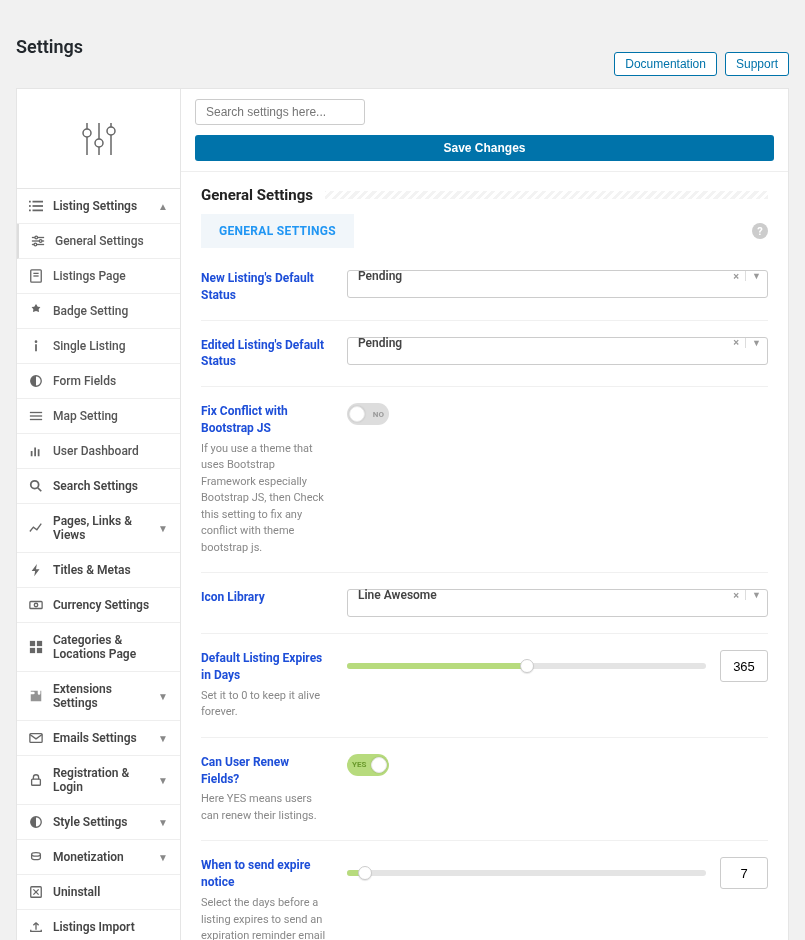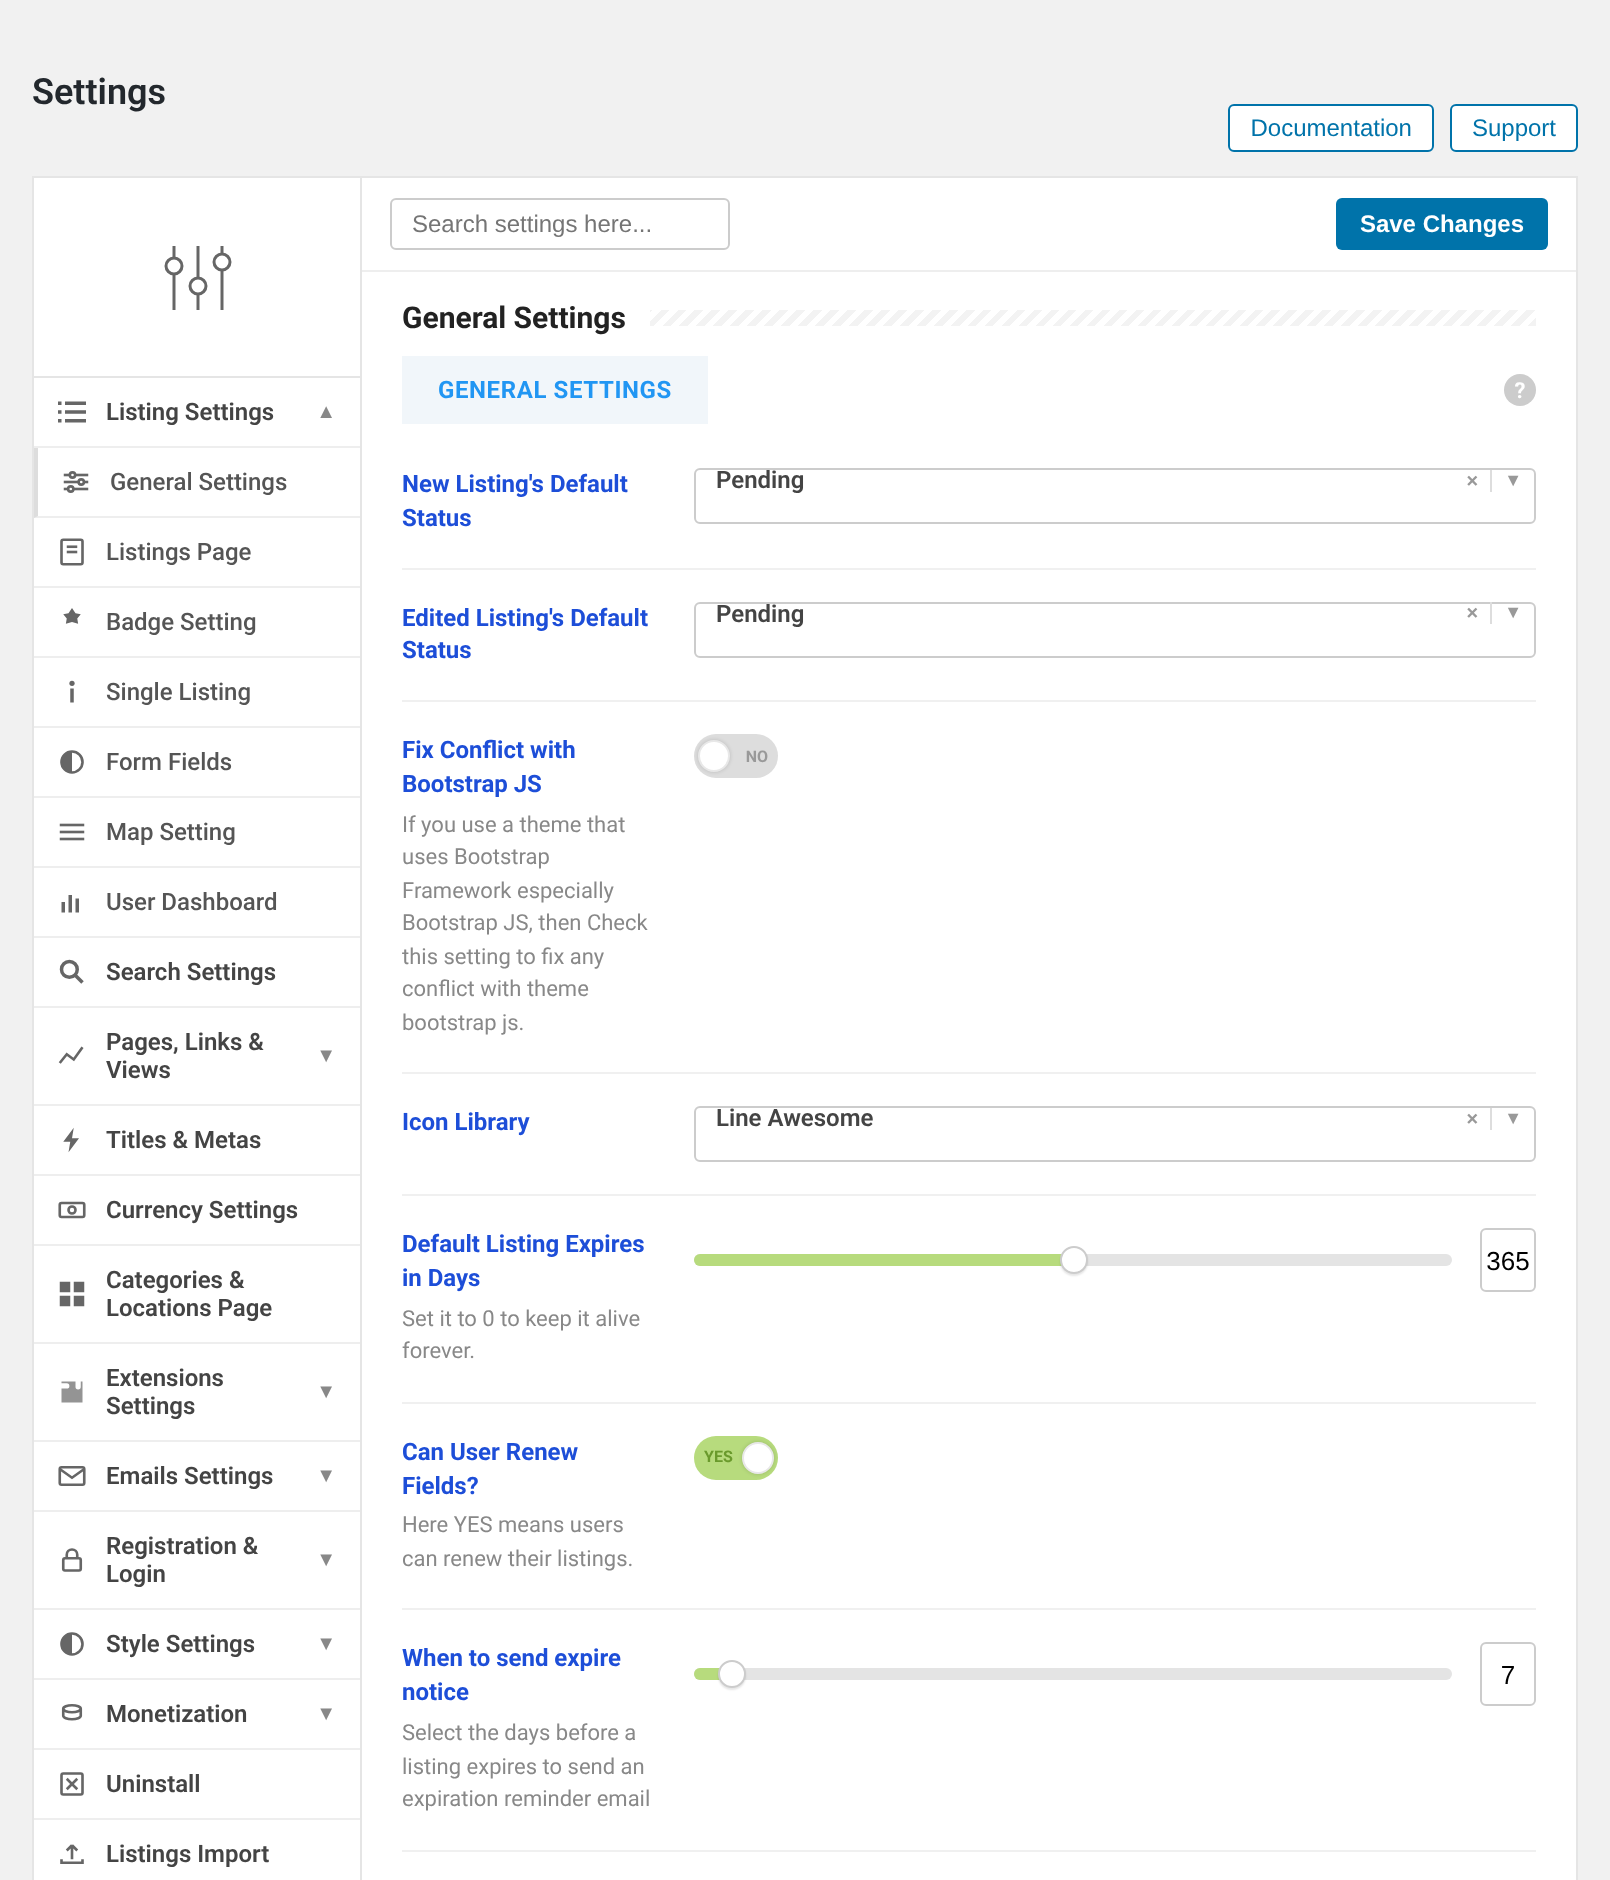--- a/index.html
+++ b/index.html
@@ -14,21 +14,21 @@
   .logo-box { display: flex; justify-content: center; align-items: center; height: 100px; border-bottom: 1px solid #e5e5e5; }
   .logo-svg { width: 40px; height: 40px; }
   .nav-item { display: flex; align-items: center; justify-content: space-between; padding: 10px 12px; border-bottom: 1px solid #eee; cursor: pointer; color: #444; font-size: 12px; font-weight: 600; }
   .nav-item-left { display: flex; align-items: center; gap: 10px; }
   .nav-item .icon { width: 14px; height: 14px; display: inline-flex; align-items: center; justify-content: center; color: #666; flex-shrink: 0; }
   .nav-sub { background: #fff; }
   .nav-sub .nav-item { font-weight: 500; padding-left: 12px; color: #555; }
   .nav-sub .nav-item.active { background: #fff; border-left: 2px solid #ddd; }
   .chevron { font-size: 10px; color: #888; }
   .main { flex: 1; background: #fff; border: 1px solid #e5e5e5; border-left: none; }
-  .toolbar { display: flex; justify-content: space-between; padding: 10px 14px; border-bottom: 1px solid #eee; gap: 10px; }
+  .toolbar { display: flex; justify-content: space-between; padding: 10px 14px; border-bottom: 1px solid #eee; gap: 10px; flex-direction: column; }
   .search-input { border: 1px solid #ccc; border-radius: 3px; padding: 5px 10px; font-size: 12px; width: 170px; }
   .btn-primary { background: #0073aa; color: #fff; border: none; padding: 6px 12px; border-radius: 3px; font-size: 12px; font-weight: 600; cursor: pointer; }
   .section-header { padding: 14px 20px 10px; display: flex; align-items: center; }
   .section-title { font-size: 15px; font-weight: 700; color: #222; margin-right: 12px; }
   .section-stripe { flex: 1; height: 8px; background: repeating-linear-gradient(-45deg, #f3f3f3, #f3f3f3 3px, #fff 3px, #fff 6px); }
   .tab-row { padding: 0 20px; display: flex; align-items: center; justify-content: space-between; }
   .tab { display: inline-block; background: #f1f6fa; color: #2196f3; font-weight: 700; font-size: 12px; padding: 10px 18px; letter-spacing: .3px; }
   .help-icon { width: 16px; height: 16px; border-radius: 50%; background: #ccc; color: #fff; display: inline-flex; align-items: center; justify-content: center; font-size: 11px; font-weight: 700; }
   .settings { padding: 6px 20px 20px; }
   .row { display: flex; padding: 16px 0; border-bottom: 1px solid #f0f0f0; gap: 18px; }
@@ -45,21 +45,21 @@
   .toggle.on { background: #b7db7d; justify-content: flex-end; }
   .toggle.on::before { content: attr(data-text); position: absolute; left: 5px; font-size: 8px; font-weight: 700; color: #6a9a2c; }
   .toggle.off { justify-content: flex-start; }
   .toggle.off::after { content: attr(data-text); position: absolute; right: 5px; font-size: 8px; font-weight: 700; color: #999; }
   .toggle-knob { width: 16px; height: 16px; background: #fff; border-radius: 50%; box-shadow: 0 0 2px rgba(0,0,0,.15); border: 1px solid #e8e8e8; }
   .slider-wrap { flex: 1; display: flex; align-items: center; gap: 14px; }
   .slider { flex: 1; position: relative; height: 22px; display: flex; align-items: center; }
   .slider-track { position: absolute; left: 0; right: 0; height: 6px; border-radius: 3px; background: #e4e4e4; }
   .slider-fill { position: absolute; left: 0; height: 6px; border-radius: 3px; background: #b7db7d; }
   .slider-thumb { position: absolute; width: 14px; height: 14px; border-radius: 50%; background: #fff; border: 1px solid #ccc; box-shadow: 0 1px 1px rgba(0,0,0,.1); transform: translateX(-50%); }
-  .num-input { width: 28px; height: 32px; border: 1px solid #ccc; border-radius: 3px; text-align: center; font-size: 13px; background: #fff; }
+  .num-input { width: 48px; height: 32px; border: 1px solid #ccc; border-radius: 3px; text-align: center; font-size: 13px; background: #fff; }
   svg { display: block; }
 </style>
 </head>
 <body>
 
 <div class="page">
   <div class="header-row">
     <h1 class="page-title">Settings</h1>
     <div class="header-buttons">
       <button class="btn-outline">Documentation</button>

